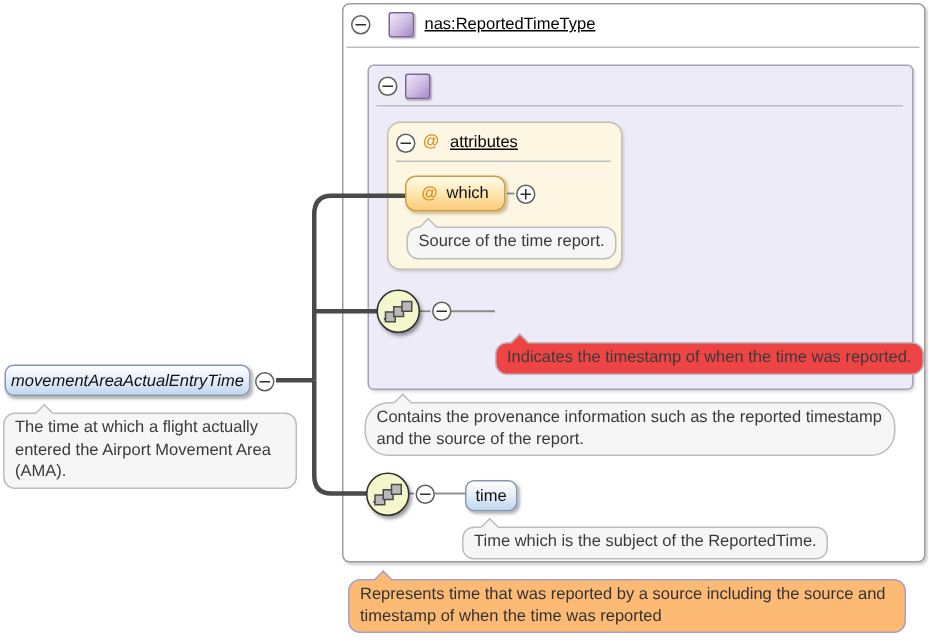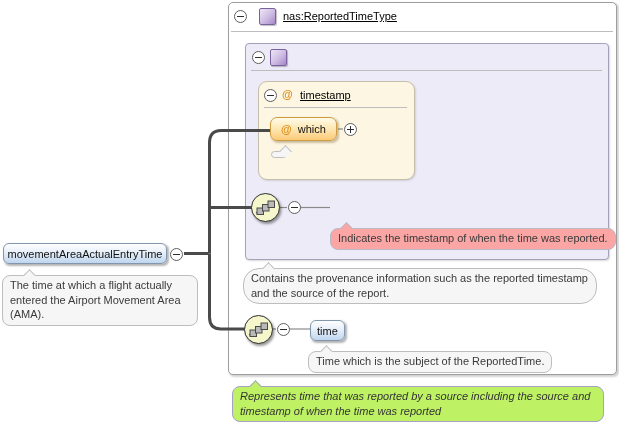--- a/index.html
+++ b/index.html
@@ -85,23 +85,23 @@
     background:#f6f6f6; border:1px solid #bdbdbd; border-radius:8px;
     font-size:11px; line-height:14.5px; color:#3a3a3a;
     padding:2px 7px 3px; z-index:4;
   }
   .tooltip .ptr {
     position:absolute; top:-5px; width:8px; height:8px; background:inherit;
     border-left:1px solid #bdbdbd; border-top:1px solid #bdbdbd;
     transform:rotate(45deg);
   }
   .tooltip.nowrap { white-space:nowrap; }
-  .tooltip.graylav { background:#fca5a5; border-color:#b8bac6; }
+  .tooltip.graylav { background:#ef4444; border-color:#b8bac6; }
   .tooltip.graylav .ptr { border-color:#b8bac6; }
-  .tooltip.purple { background:#bef264; border-color:#a79fc6; color:#333;font-style:italic; }
+  .tooltip.purple { background:#fdba74; border-color:#a79fc6; color:#333; }
   .tooltip.purple .ptr { border-color:#a79fc6; }
 
   svg.wires { left:0; top:0; z-index:5; pointer-events:none; }
 </style>
 </head>
 <body>
 
 <div id="page">
 
   <div class="abs outer-box"></div>
@@ -113,21 +113,21 @@
 
   <div class="abs tgl" style="left:234px; top:10px;"></div>
   <div class="abs sq-icon" style="left:259px; top:8px;"></div>
   <div class="abs hdr-label" style="left:283px; top:10px;">nas:ReportedTimeType</div>
 
   <div class="abs tgl" style="left:252px; top:51px;"></div>
   <div class="abs sq-icon" style="left:270px; top:49px;"></div>
 
   <div class="abs tgl" style="left:264px; top:89px;"></div>
   <div class="abs at-sym" style="left:282px; top:88px;">@</div>
-  <div class="abs hdr-label" style="left:300px; top:89px;">timestamp</div>
+  <div class="abs hdr-label" style="left:300px; top:89px;">attributes</div>
 
   <svg class="abs wires" width="619" height="428" viewBox="0 0 619 428">
     <g fill="none" stroke="#4a4a4a" stroke-width="3">
       <path d="M184,253.5 H208.5"></path>
       <path d="M209.5,253.5 V143 Q209.5,130.5 221,130.5 H271"></path>
       <path d="M209.5,253.5 V317 Q209.5,329 221,329 H247"></path>
       <path d="M209.5,207.5 H253"></path>
     </g>
     <g fill="none" stroke="#8a8a8a" stroke-width="1.2">
       <path d="M338,129 H343"></path>
@@ -138,20 +138,21 @@
     </g>
   </svg>
 
   <div class="abs attr-pill" style="left:270px; top:117px;">
     <span class="at-sym">@</span>
     <span>which</span>
   </div>
   <div class="abs tgl plus" style="left:344px; top:123px;"></div>
   <div class="abs tooltip nowrap" style="left:271px; top:151px;">
     <span class="ptr" style="left:9px;"></span>
+    <span>Source of the time report.</span>
   </div>
 
   <div class="abs seq-icon" style="left:251px; top:193px;">
     <svg width="21" height="21" viewBox="0 0 21 21">
       <path d="M1,16 L19,6" stroke="#4a4a4a" stroke-width="1.4" fill="none"></path>
       <path d="M19,6 l-3,-1 l1,3 z" fill="#4a4a4a"></path>
       <rect x="2" y="11" width="6.5" height="6.5" fill="#b9b9b9" stroke="#4a4a4a"></rect>
       <rect x="7.5" y="7.5" width="6.5" height="6.5" fill="#b9b9b9" stroke="#4a4a4a"></rect>
       <rect x="13" y="4" width="6.5" height="6.5" fill="#b9b9b9" stroke="#4a4a4a"></rect>
     </svg>
@@ -181,20 +182,20 @@
   <div class="abs tooltip nowrap" style="left:308px; top:351px;">
     <span class="ptr" style="left:13px;"></span>
     <span>Time which is the subject of the ReportedTime.</span>
   </div>
 
   <div class="abs tooltip purple" style="left:232px; top:386px; width:356px;">
     <span class="ptr" style="left:18px;"></span>
     <span>Represents time that was reported by a source including the source and timestamp of when the time was reported</span>
   </div>
 
-  <div class="abs elem-box" style="left:3px; top:243px; width:150px;">movementAreaActualEntryTime</div>
+  <div class="abs elem-box" style="left:3px; top:243px; width:150px;font-style:italic;">movementAreaActualEntryTime</div>
   <div class="abs tgl" style="left:170px; top:248px;"></div>
   <div class="abs tooltip" style="left:2px; top:275px; width:180px;">
     <span class="ptr" style="left:22px;"></span>
     <span>The time at which a flight actually entered the Airport Movement Area (AMA).</span>
   </div>
 
 </div>
 
 </body></html>

